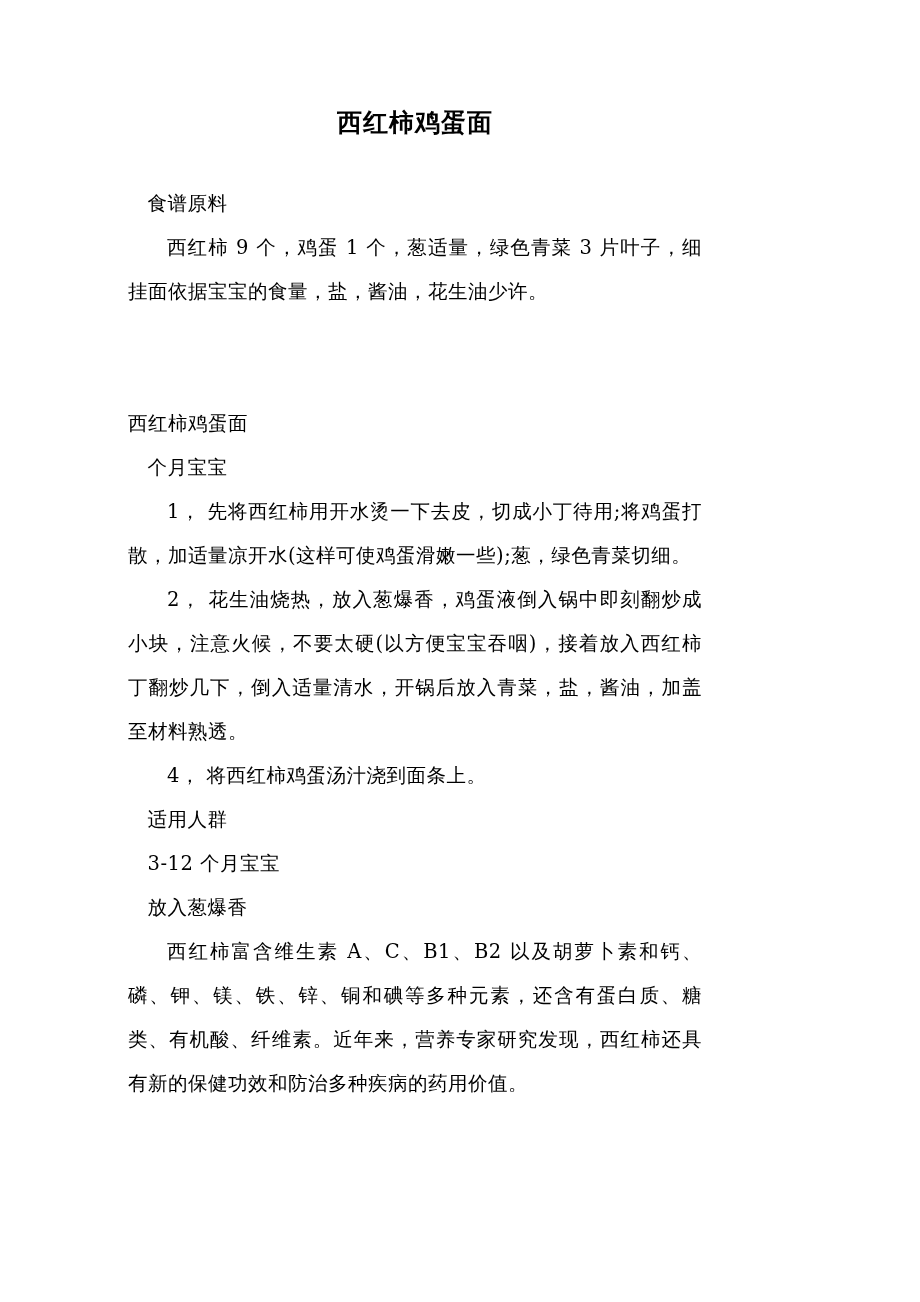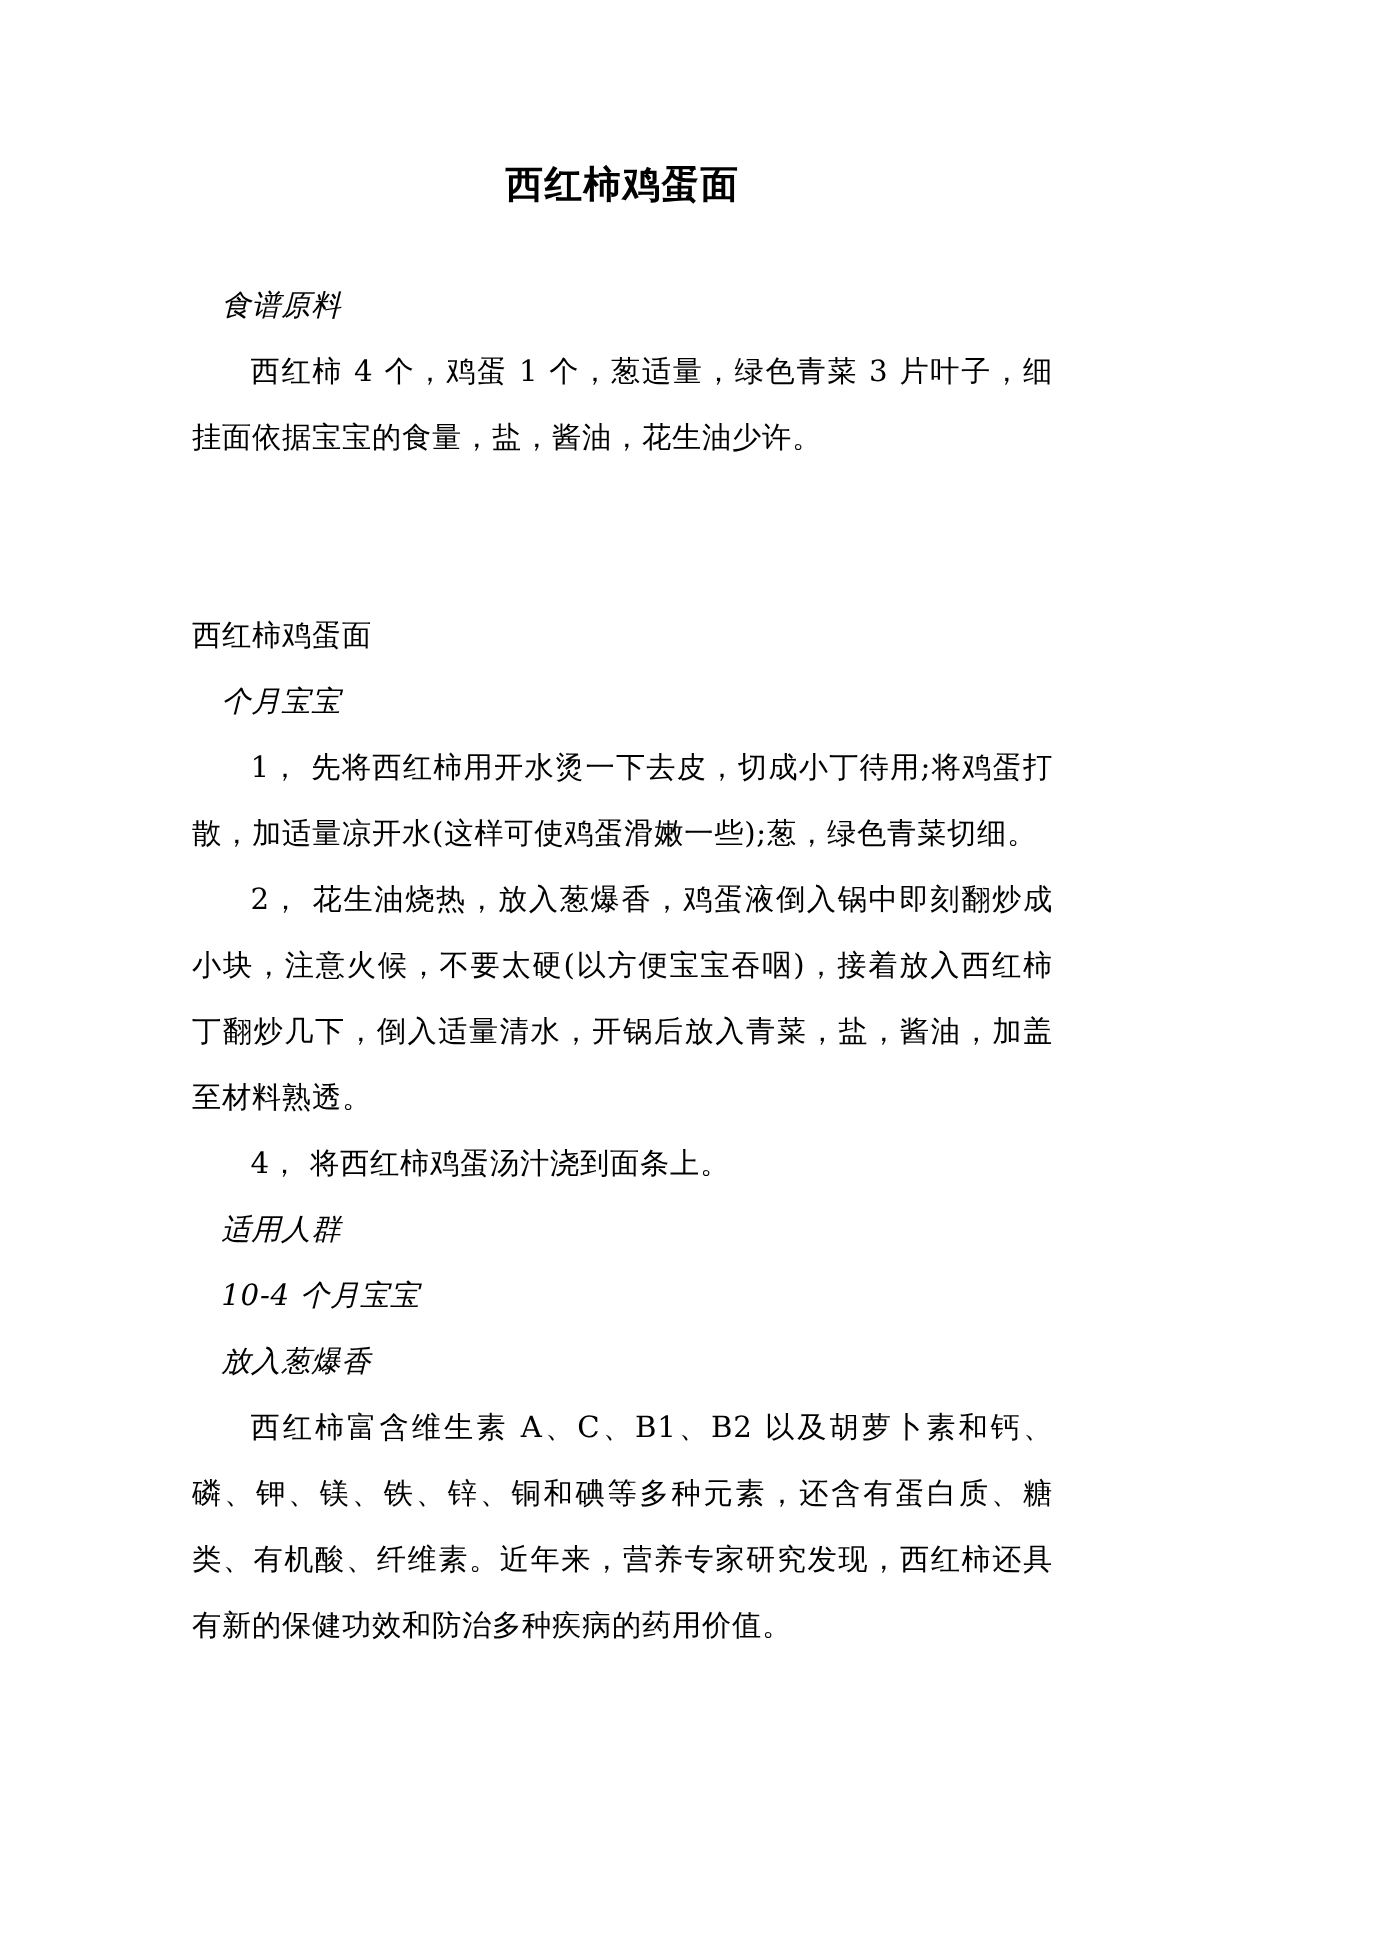--- a/index.html
+++ b/index.html
@@ -36,21 +36,20 @@
     line-height: 44px;
     text-align: justify;
     letter-spacing: 0.5px;
     font-family: "DejaVu Serif", "Liberation Serif", serif;
   }
   .p-indent-2 {
     text-indent: 2em;
   }
   .p-indent-1 {
     text-indent: 1em;
-    font-style: italic;
   }
   .p-indent-0 {
     text-indent: 0;
   }
   .gap-block {
     height: 44px;
   }
   .first-para {
     margin-top: 42px;
   }
@@ -60,37 +59,37 @@
 </style>
 </head>
 <body>
 
 <div class="page">
 
   <h1 class="doc-title">西红柿鸡蛋面</h1>
 
   <p class="body-text p-indent-1 first-para">食谱原料</p>
 
-  <p class="body-text p-indent-2">西红柿 4 个，鸡蛋 1 个，葱适量，绿色青菜 3 片叶子，细挂面依据宝宝的食量，盐，酱油，花生油少许。</p>
+  <p class="body-text p-indent-2">西红柿 9 个，鸡蛋 1 个，葱适量，绿色青菜 3 片叶子，细挂面依据宝宝的食量，盐，酱油，花生油少许。</p>
 
   <div class="gap-block"></div>
   <div class="gap-block"></div>
 
   <p class="body-text p-indent-0">西红柿鸡蛋面</p>
 
   <p class="body-text p-indent-1">个月宝宝</p>
 
   <p class="body-text p-indent-2">1， 先将西红柿用开水烫一下去皮，切成小丁待用;将鸡蛋打散，加适量凉开水(这样可使鸡蛋滑嫩一些);葱，绿色青菜切细。</p>
 
   <p class="body-text p-indent-2">2， 花生油烧热，放入葱爆香，鸡蛋液倒入锅中即刻翻炒成小块，注意火候，不要太硬(以方便宝宝吞咽)，接着放入西红柿丁翻炒几下，倒入适量清水，开锅后放入青菜，盐，酱油，加盖至材料熟透。</p>
 
 
   <p class="body-text p-indent-2">4， 将西红柿鸡蛋汤汁浇到面条上。</p>
 
   <p class="body-text p-indent-1">适用人群</p>
 
-  <p class="body-text p-indent-1">10-4 个月宝宝</p>
+  <p class="body-text p-indent-1">3-12 个月宝宝</p>
 
   <p class="body-text p-indent-1">放入葱爆香</p>
 
   <p class="body-text p-indent-2">西红柿富含维生素 A、C、B1、B2 以及胡萝卜素和钙、磷、钾、镁、铁、锌、铜和碘等多种元素，还含有蛋白质、糖类、有机酸、纤维素。近年来，营养专家研究发现，西红柿还具有新的保健功效和防治多种疾病的药用价值。</p>
 
 </div>
 
 </body></html>

